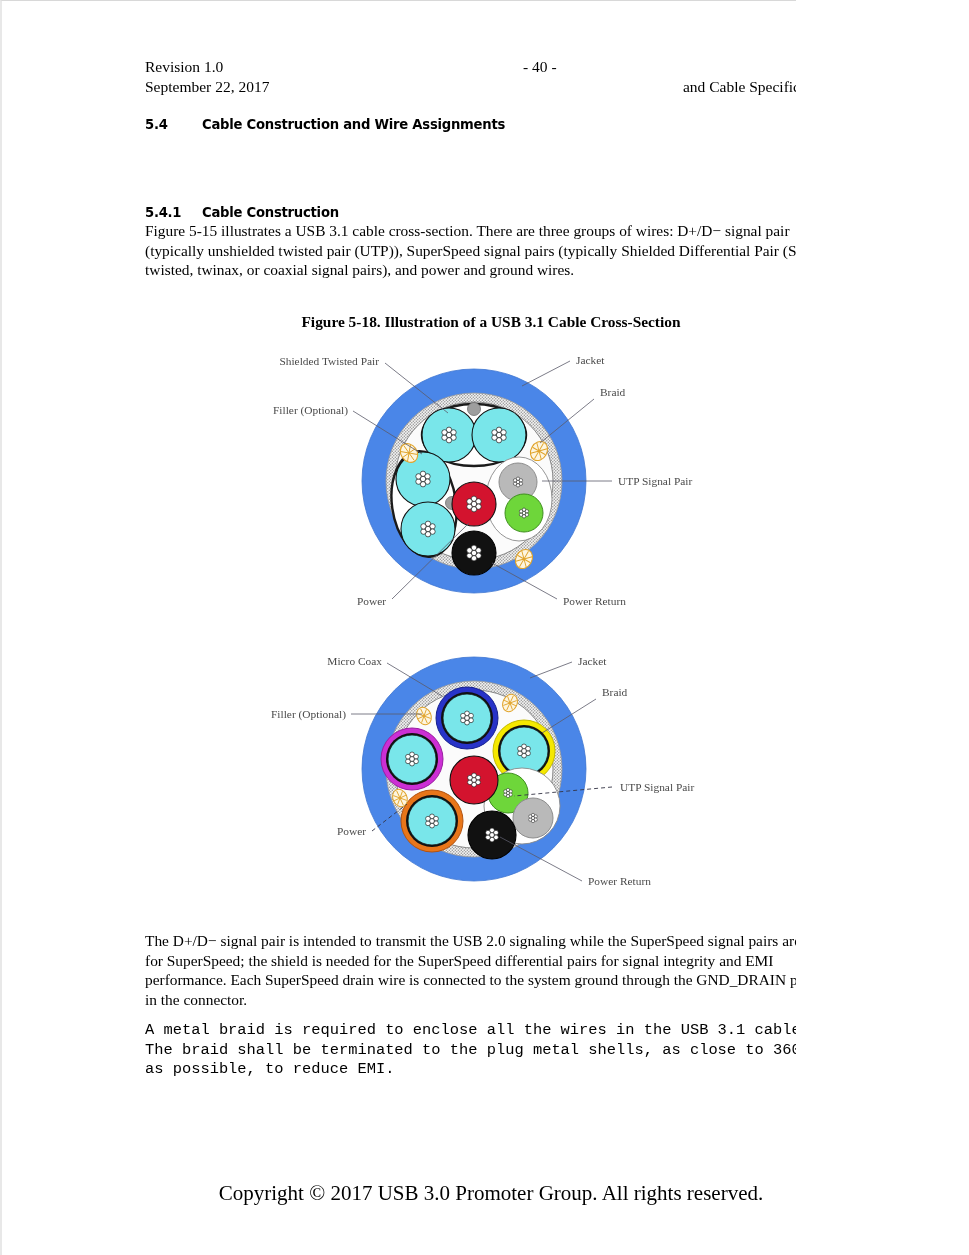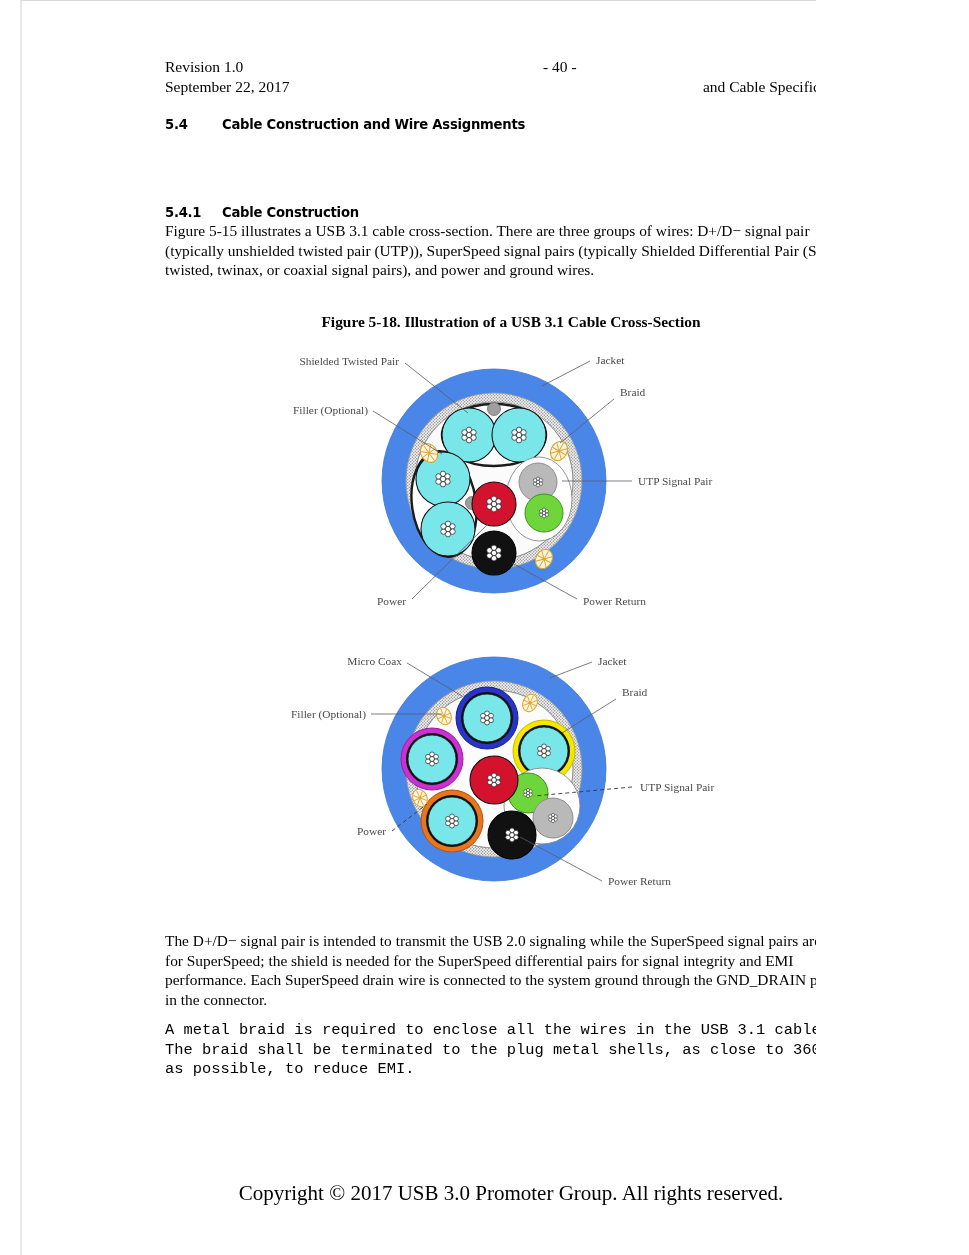--- a/index.html
+++ b/index.html
@@ -12,21 +12,20 @@
     position: relative;
     width: 796px;
     height: 1255px;
     background: #ffffff;
     box-sizing: border-box;
     border-left: 2px solid #e8e8e8;
     border-top: 1px solid #d8d8d8;
     font-family: "Liberation Serif", "DejaVu Serif", serif;
     color: #000000;
     overflow: hidden;
-    margin-left: 20px;
   }
 
   
   .runhead {
     position: absolute;
     left: 143px;
     top: 56px;
     width: 686px;
     font-size: 15.5px;
     line-height: 19.5px;

